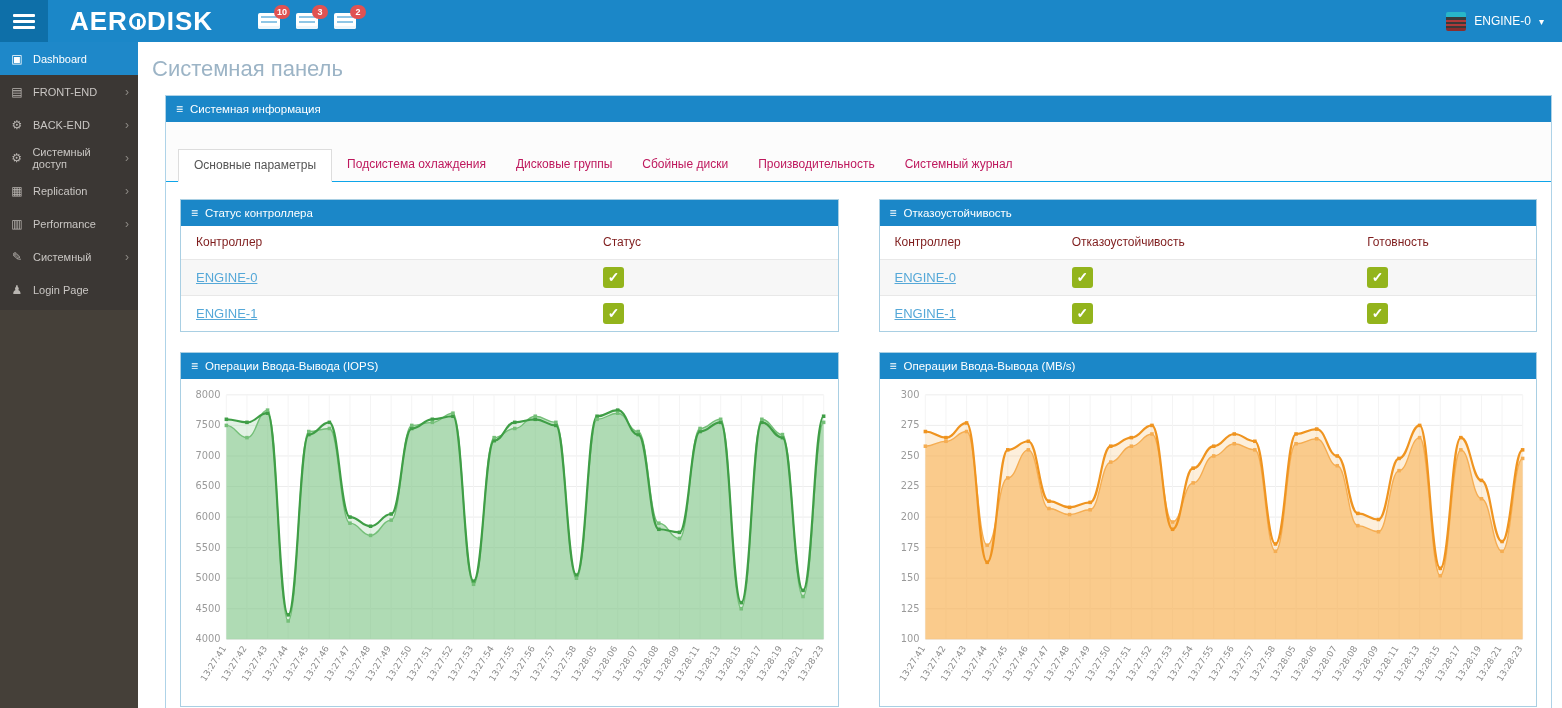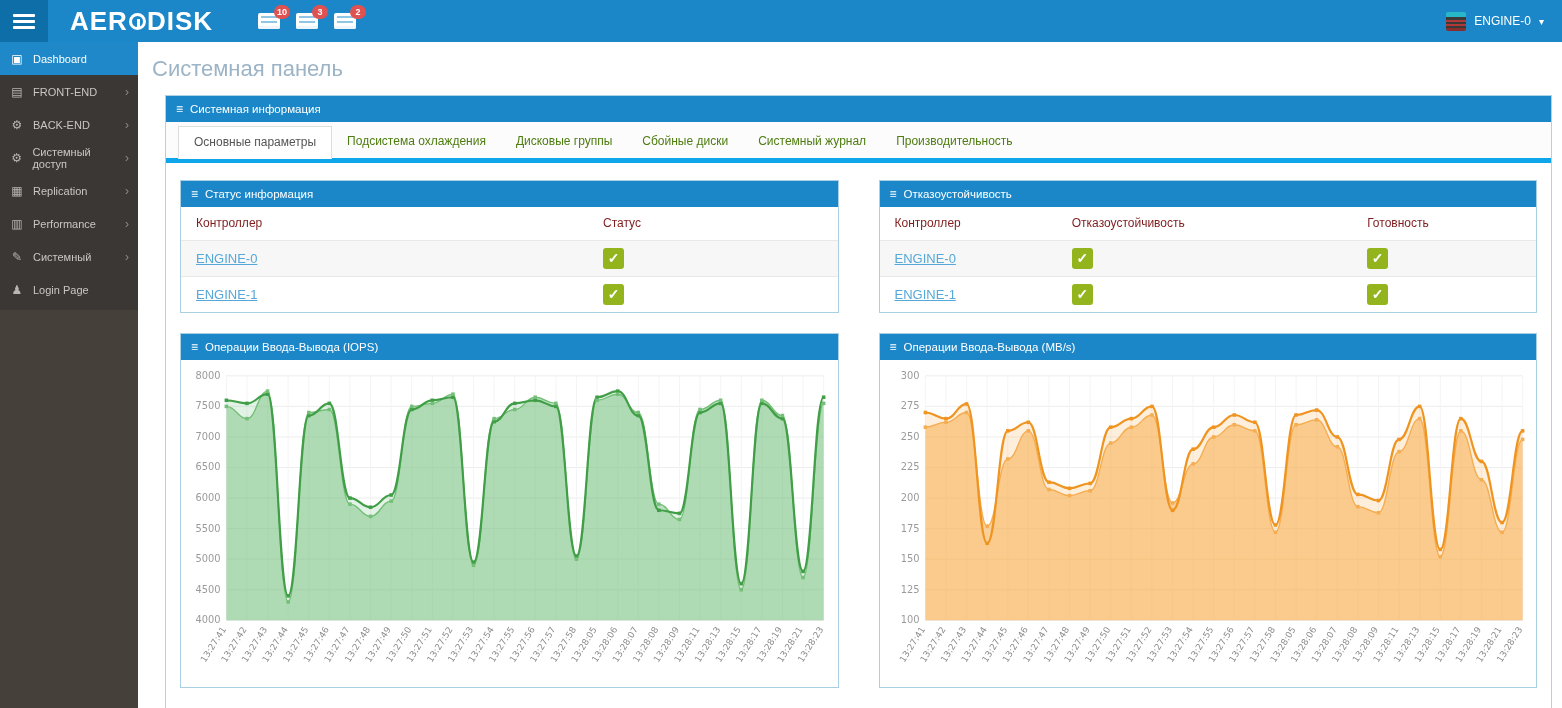--- a/index.html
+++ b/index.html
@@ -50,23 +50,23 @@
   .main { position:absolute; top:42px; left:138px; width:1424px; height:666px;
     background:#fff; padding:14px 10px 0 14px; }
   .page-title { font-size:22px; font-weight:400; color:#9cb4c6; margin-bottom:13px;
     padding-left:0; }
 
   .outer-panel { margin-left:13px; border:1px solid #aed3e8; }
   .panel-head { height:26px; background:#1b87c8; color:#fff; font-size:11.5px;
     display:flex; align-items:center; gap:7px; padding:0 10px; }
   .panel-head .ph-icon { font-size:12px; }
 
-  .tabs-row { background:#fcfcfc; padding:4px 12px 0 12px; border-bottom:5px solid #0ea5e9;
+  .tabs-row { background:#fcfcfc; padding:27px 12px 0 12px; border-bottom:1px solid #0ea5e9;
     display:flex; }
-  .tab { font-size:12px; padding:8px 15px 9px; color:#4d7c0f; cursor:pointer;
+  .tab { font-size:12px; padding:8px 15px 9px; color:#be185d; cursor:pointer;
     margin-bottom:-1px; white-space:nowrap; }
   .tab.active { background:#fff; color:#555; border:1px solid #ddd; border-bottom:1px solid #fff; }
 
   .inner-grid { display:grid; grid-template-columns:1fr 1fr; column-gap:40px;
     padding:17px 14px 20px 14px; background:#fff; }
   .sub-panel { border:1px solid #a9cfe3; background:#fff; }
   .chart-row { margin-top:0; }
 
   table.status { width:100%; border-collapse:collapse; font-size:12px; }
   table.status th { text-align:left; font-weight:400; color:#7f1d1d; padding:9px 15px 10px; }
@@ -163,30 +163,30 @@
     <div class="panel-head">
       <span class="ph-icon">≡</span>
       <span>Системная информация</span>
     </div>
 
     <div class="tabs-row">
       <div class="tab active">Основные параметры</div>
       <div class="tab">Подсистема охлаждения</div>
       <div class="tab">Дисковые группы</div>
       <div class="tab">Сбойные диски</div>
+      <div class="tab">Производительность</div>
       <div class="tab">Системный журнал</div>
-      <div class="tab">Производительность</div>
     </div>
 
     <div class="inner-grid">
 
       <div class="sub-panel">
         <div class="panel-head">
           <span class="ph-icon">≡</span>
-          <span>Статус информация</span>
+          <span>Статус контроллера</span>
         </div>
         <table class="status">
           <colgroup>
               <col style="width:62%">
               <col style="width:38%">
             </colgroup>
           <tbody>
               <tr>
             <th>Контроллер</th>
             <th>Статус</th>

